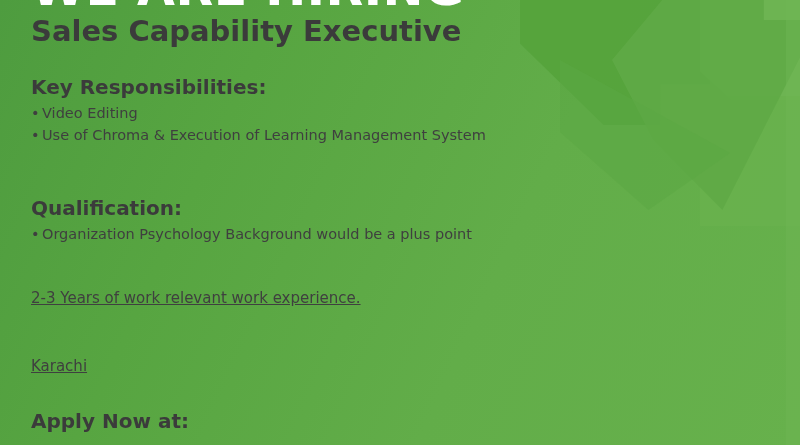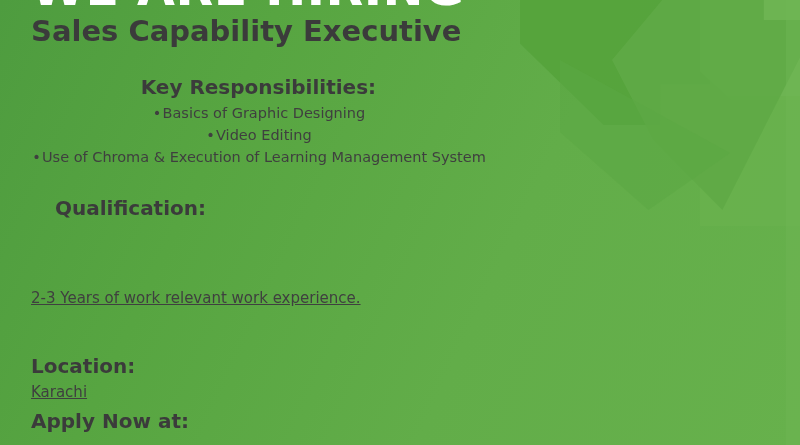--- a/index.html
+++ b/index.html
@@ -151,22 +151,22 @@
     line-height: 1.52;
     white-space: nowrap;
   }
 
   .bullet-dot {
     display: inline-block;
     width: 11px;
   }
 
   
-  #sec-responsibilities { top: 76px; text-align: center; }
-  #sec-qualification    { top: 197px; margin-left: 24px; }
+  #sec-responsibilities { top: 76px; }
+  #sec-qualification    { top: 197px; }
   #sec-experience       { top: 287px; }
   #sec-location         { top: 355px; }
   #sec-apply            { top: 410px; }
 
   .apply-detail {
     color: #3f3f3f;
     font-size: 14.5px;
     line-height: 1.52;
     white-space: nowrap;
   }
@@ -185,40 +185,39 @@
 
   <div class="content">
 
     <div class="hiring-banner">WE ARE HIRING</div>
 
     <div class="job-title">Sales Capability Executive</div>
 
     <div class="section" id="sec-responsibilities">
       <div class="section-heading">Key Responsibilities:</div>
       <div class="bullet-line">
-        <span class="bullet-dot">•</span><span>Basics of Graphic Designing</span>
-      </div>
-      <div class="bullet-line">
         <span class="bullet-dot">•</span><span>Video Editing</span>
       </div>
       <div class="bullet-line">
         <span class="bullet-dot">•</span><span>Use of Chroma &amp; Execution of Learning Management System</span>
       </div>
     </div>
 
     <div class="section" id="sec-qualification">
       <div class="section-heading">Qualification:</div>
+      <div class="bullet-line">
+        <span class="bullet-dot">•</span><span>Organization Psychology Background would be a plus point</span>
+      </div>
     </div>
 
     <div class="section" id="sec-experience">
       <div class="body-line">2-3 Years of work relevant work experience.</div>
     </div>
 
     <div class="section" id="sec-location">
-      <div class="section-heading">Location:</div>
       <div class="body-line">Karachi</div>
     </div>
 
     <div class="section" id="sec-apply">
       <div class="section-heading">Apply Now at:</div>
       <div class="apply-detail"></div>
     </div>
 
   </div>
 </div>

